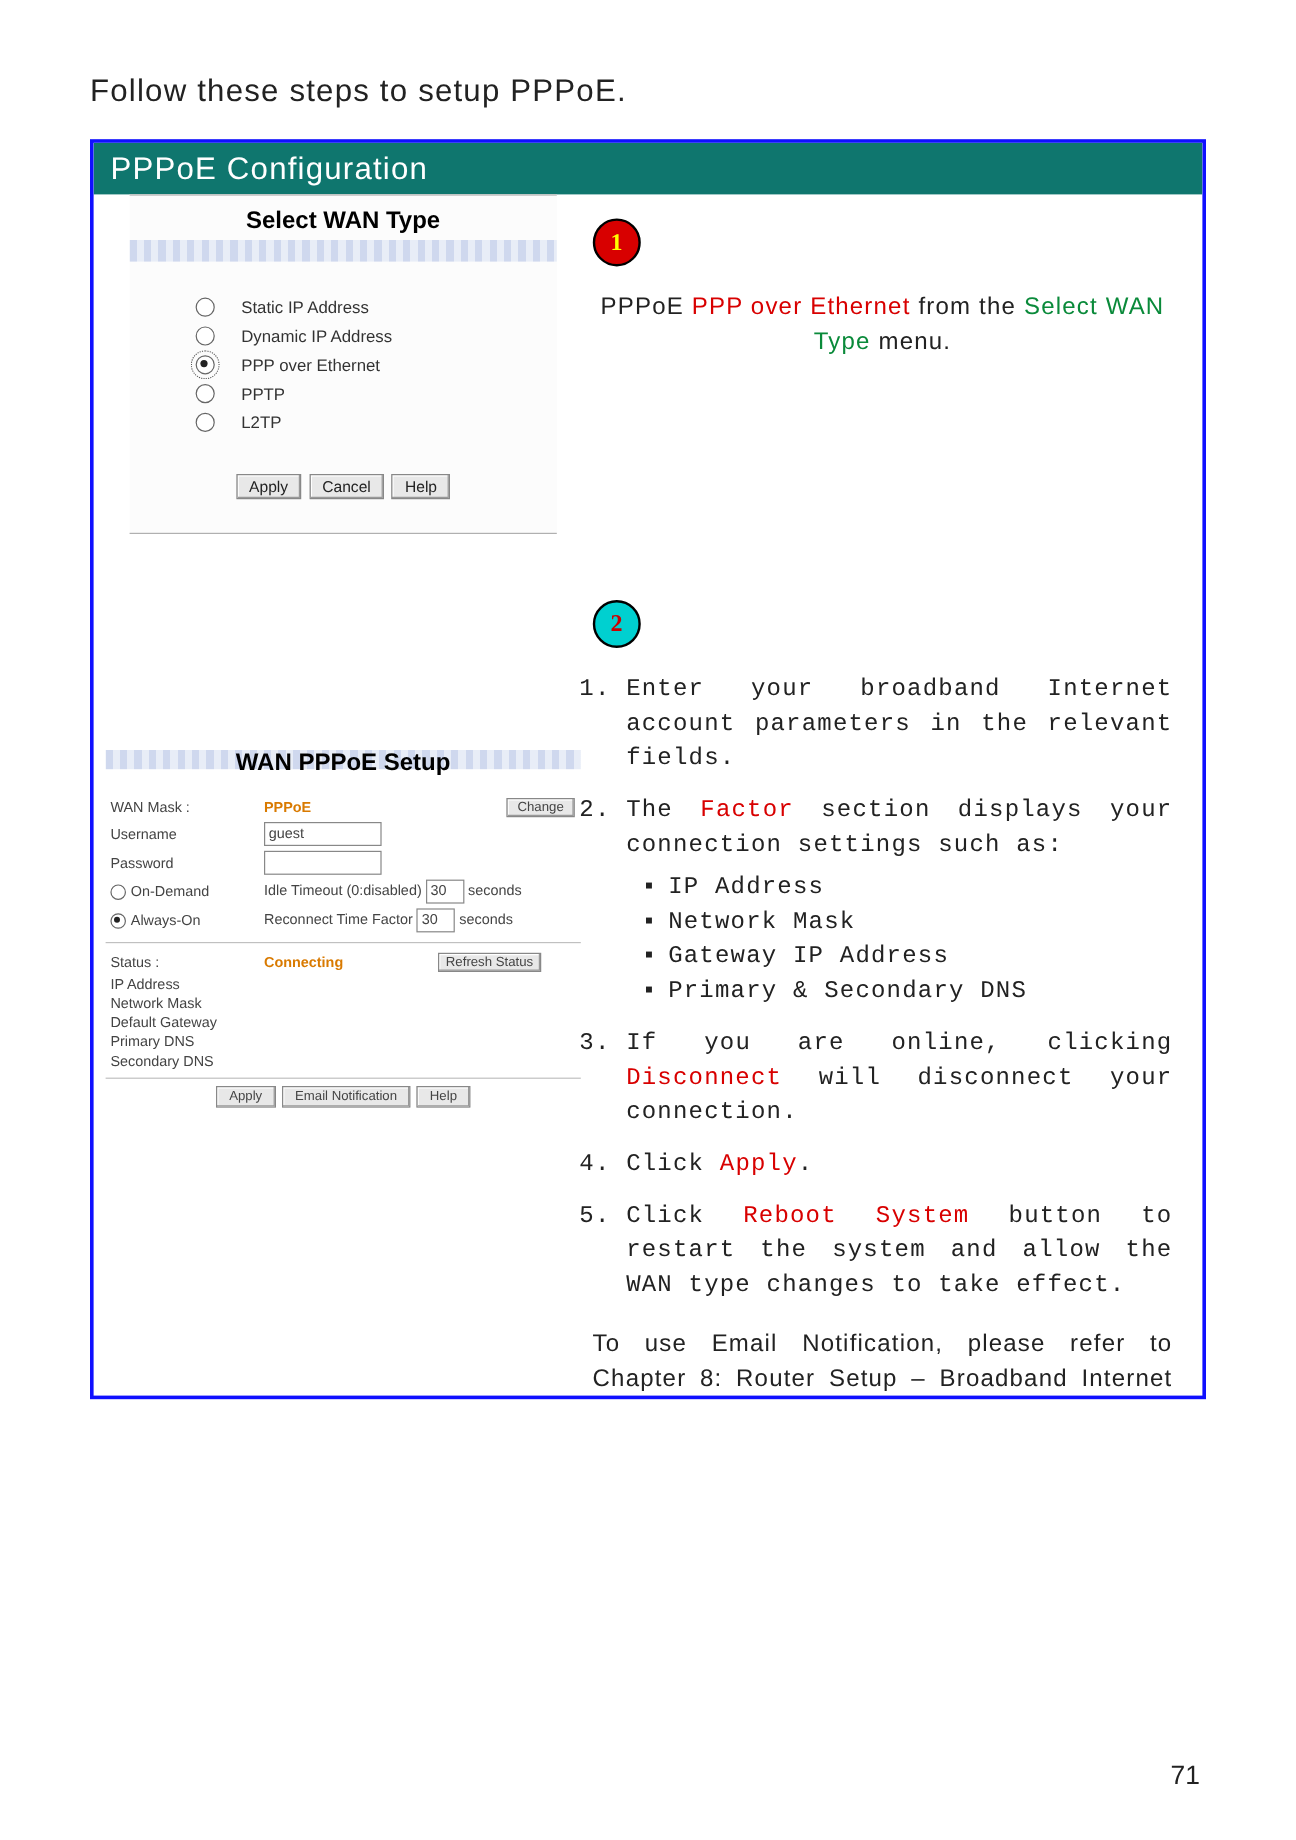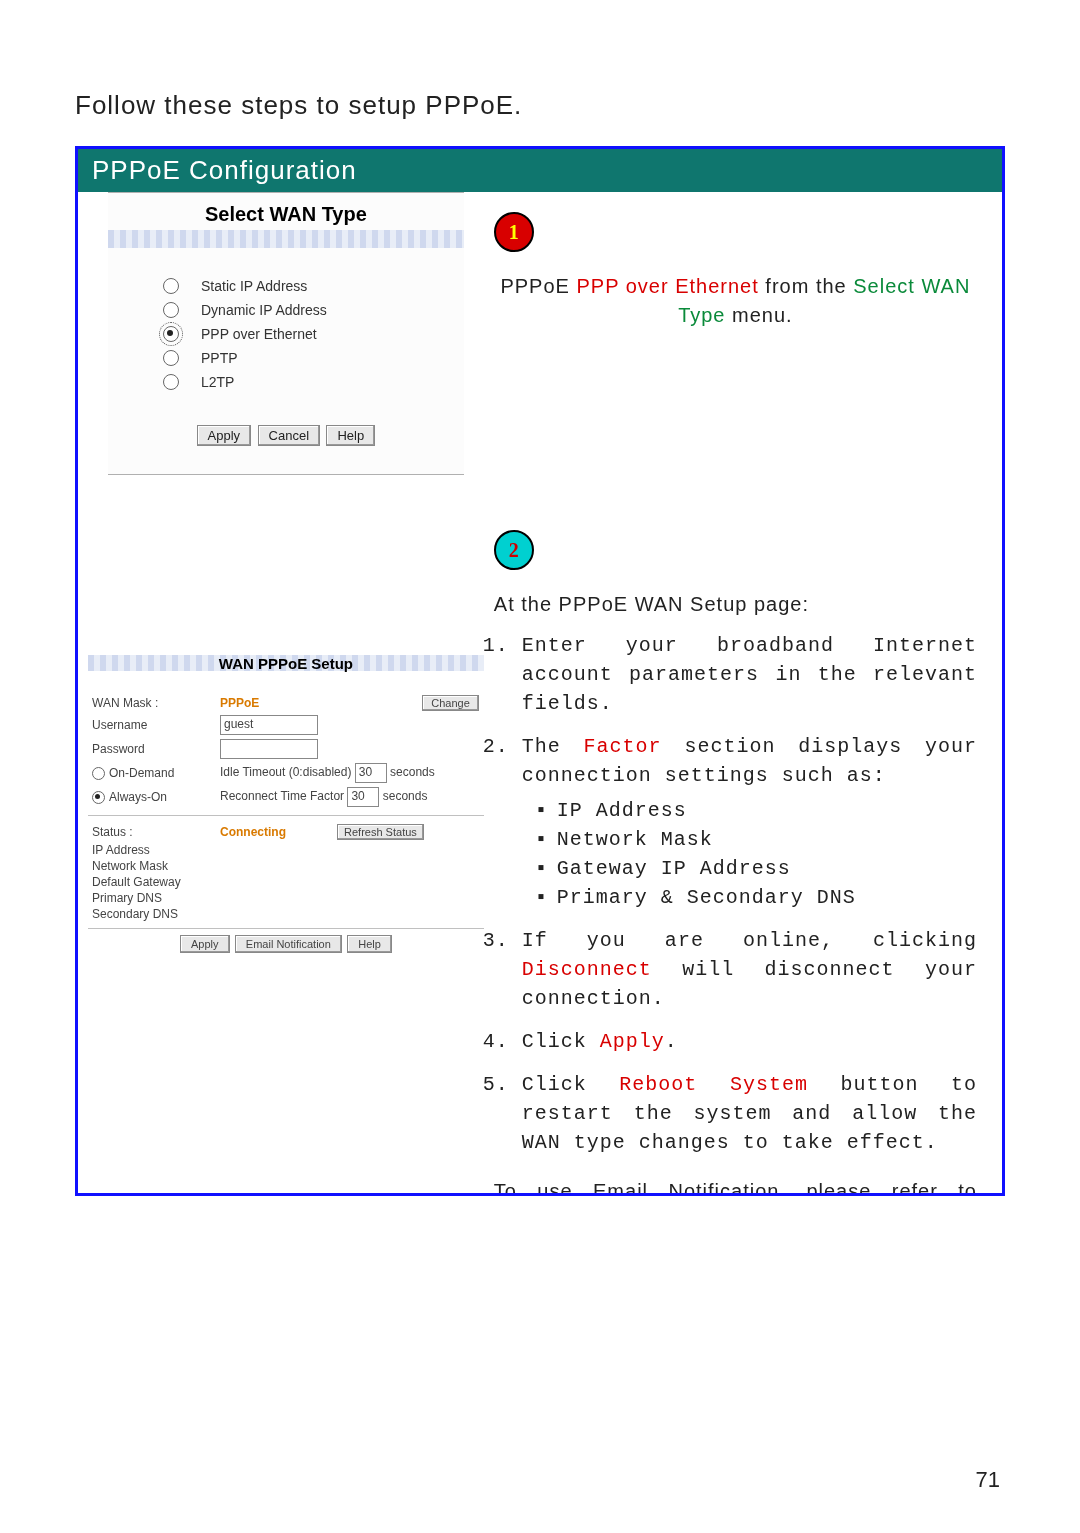--- a/index.html
+++ b/index.html
@@ -1,16 +1,16 @@
 <!DOCTYPE html>
 <html><head>
 <meta charset="utf-8">
 <style>
   html,body{margin:0;padding:0;background:#fff;font-family:"Segoe UI",Arial,sans-serif;color:#222;}
-  .page{width:1080px;height:1533px;position:relative;margin:0 auto;box-sizing:border-box;padding:90px 75px 40px 75px;}
+  .page{width:1080px;height:1533px;position:relative;margin:0 auto;box-sizing:border-box;padding:60px 75px 40px 75px;}
   .intro{font-size:26px;letter-spacing:1px;margin-bottom:25px;}
   .panel{border:3px solid #1010ff;height:1050px;box-sizing:border-box;overflow:hidden;}
   .panel-title{background:#0f766e;color:#fff;font-size:26px;letter-spacing:1px;padding:6px 14px;}
   .content{display:flex;flex-direction:row;height:calc(100% - 44px);}
   .left{width:45%;box-sizing:border-box;padding:0;}
   .right{width:55%;box-sizing:border-box;padding:20px 25px 10px 0;}
   
   .step-badge{width:36px;height:36px;border-radius:50%;display:flex;align-items:center;justify-content:center;font-weight:bold;font-size:20px;font-family:"Times New Roman",serif;margin-bottom:20px;}
   .step1{background:#d80000;color:#ff0;border:2px solid #000;}
   .step2{background:#00d0d0;color:#c00;border:2px solid #000;}
@@ -29,21 +29,21 @@
   .card1 h3{font-family:Verdana,Geneva,sans-serif;font-size:20px;font-weight:bold;text-align:center;margin:0 0 4px 0;color:#000;}
   .card1 .border-deco{height:18px;background:repeating-linear-gradient(90deg,#cfd8ee 0 6px,#e8edf7 6px 12px);margin:0 0 30px 0;}
   .radio-row{display:flex;align-items:center;font-family:Verdana,Geneva,sans-serif;font-size:14px;color:#333;margin:8px 0 8px 55px;}
   .radio{width:14px;height:14px;border:1px solid #666;border-radius:50%;margin-right:22px;position:relative;background:#fff;}
   .radio.sel{outline:1px dotted #555;outline-offset:3px;}
   .radio.sel::after{content:"";position:absolute;left:3px;top:3px;width:6px;height:6px;border-radius:50%;background:#222;}
   .btnrow{text-align:center;margin-top:35px;}
   .btn{display:inline-block;font-family:Arial,sans-serif;font-size:13px;padding:2px 10px;border:1px solid #888;background:#e8e8e8;margin:0 1px;box-shadow:inset -1px -1px 0 #999,inset 1px 1px 0 #fff;}
   
   .card2{margin:180px 10px 0 10px;font-family:Verdana,Geneva,sans-serif;font-size:12px;color:#444;}
-  .card2 h3{font-family:Verdana,Geneva,sans-serif;font-size:15px;font-weight:bold;text-align:center;margin:0;color:#000;}
+  .card2 h3{font-family:Verdana,Geneva,sans-serif;font-size:20px;font-weight:bold;text-align:center;margin:0;color:#000;}
   .card2 .deco{height:16px;background:repeating-linear-gradient(90deg,#cfd8ee 0 6px,#e8edf7 6px 12px);margin-bottom:14px;}
   .card2 .deco.top{margin-top:0;}
   .card2 table{width:100%;border-collapse:collapse;}
   .card2 td{padding:2px 4px;vertical-align:middle;white-space:nowrap;}
   .card2 .lbl{width:120px;}
   .micro-input{border:1px solid #888;background:#fff;font-size:12px;padding:1px 3px;height:16px;display:inline-block;vertical-align:middle;}
   .micro-radio{width:11px;height:11px;border:1px solid #666;border-radius:50%;display:inline-block;vertical-align:middle;margin-right:4px;position:relative;background:#fff;}
   .micro-radio.sel::after{content:"";position:absolute;left:2px;top:2px;width:5px;height:5px;border-radius:50%;background:#222;}
   .card2 .orange{color:#d97a00;font-weight:bold;}
   .card2 hr{border:none;border-top:1px solid #c0c0c0;margin:6px 0;}
@@ -122,21 +122,21 @@
               <td colspan="2"><span>Reconnect Time Factor</span> <span class="micro-input" style="width:24px;">30</span> <span>seconds</span></td>
             </tr>
           </tbody>
             </table>
           <hr>
           <table>
             <tbody>
                 <tr>
               <td class="lbl">Status :</td>
               <td><span class="orange">Connecting</span></td>
-              <td style="text-align:left;"><span class="btn" style="font-size:11px;padding:1px 6px;">Refresh Status</span></td>
+              <td style="text-align:center;"><span class="btn" style="font-size:11px;padding:1px 6px;">Refresh Status</span></td>
             </tr>
           </tbody>
             </table>
           <div id="status-rows">
               <div style="padding: 1px 4px;">IP Address</div>
               <div style="padding: 1px 4px;">Network Mask</div>
               <div style="padding: 1px 4px;">Default Gateway</div>
               <div style="padding: 1px 4px;">Primary DNS</div>
               <div style="padding: 1px 4px;">Secondary DNS</div>
             </div>
@@ -151,21 +151,20 @@
 
       <div class="right">
         <div class="step-badge step1">1</div>
         <p class="instr">
           <span>PPPoE </span><span class="hl-red">PPP over Ethernet</span><span> from the </span><span class="hl-green">Select WAN Type</span><span> menu.</span>
         </p>
 
         <div style="height:170px"></div>
 
         <div class="step-badge step2">2</div>
-        <p style="margin:0 0 6px 0;">At the PPPoE WAN Setup page:</p>
         <ol class="main">
           <li>Enter your broadband Internet account parameters in the relevant fields.</li>
           <li>
             <span>The </span><span class="hl-red">Factor</span><span> section displays your connection settings such as:</span>
             <ul class="sub" id="sublist">
                 <li>IP Address</li>
                 <li>Network Mask</li>
                 <li>Gateway IP Address</li>
                 <li>Primary &amp; Secondary DNS</li>
               </ul>

